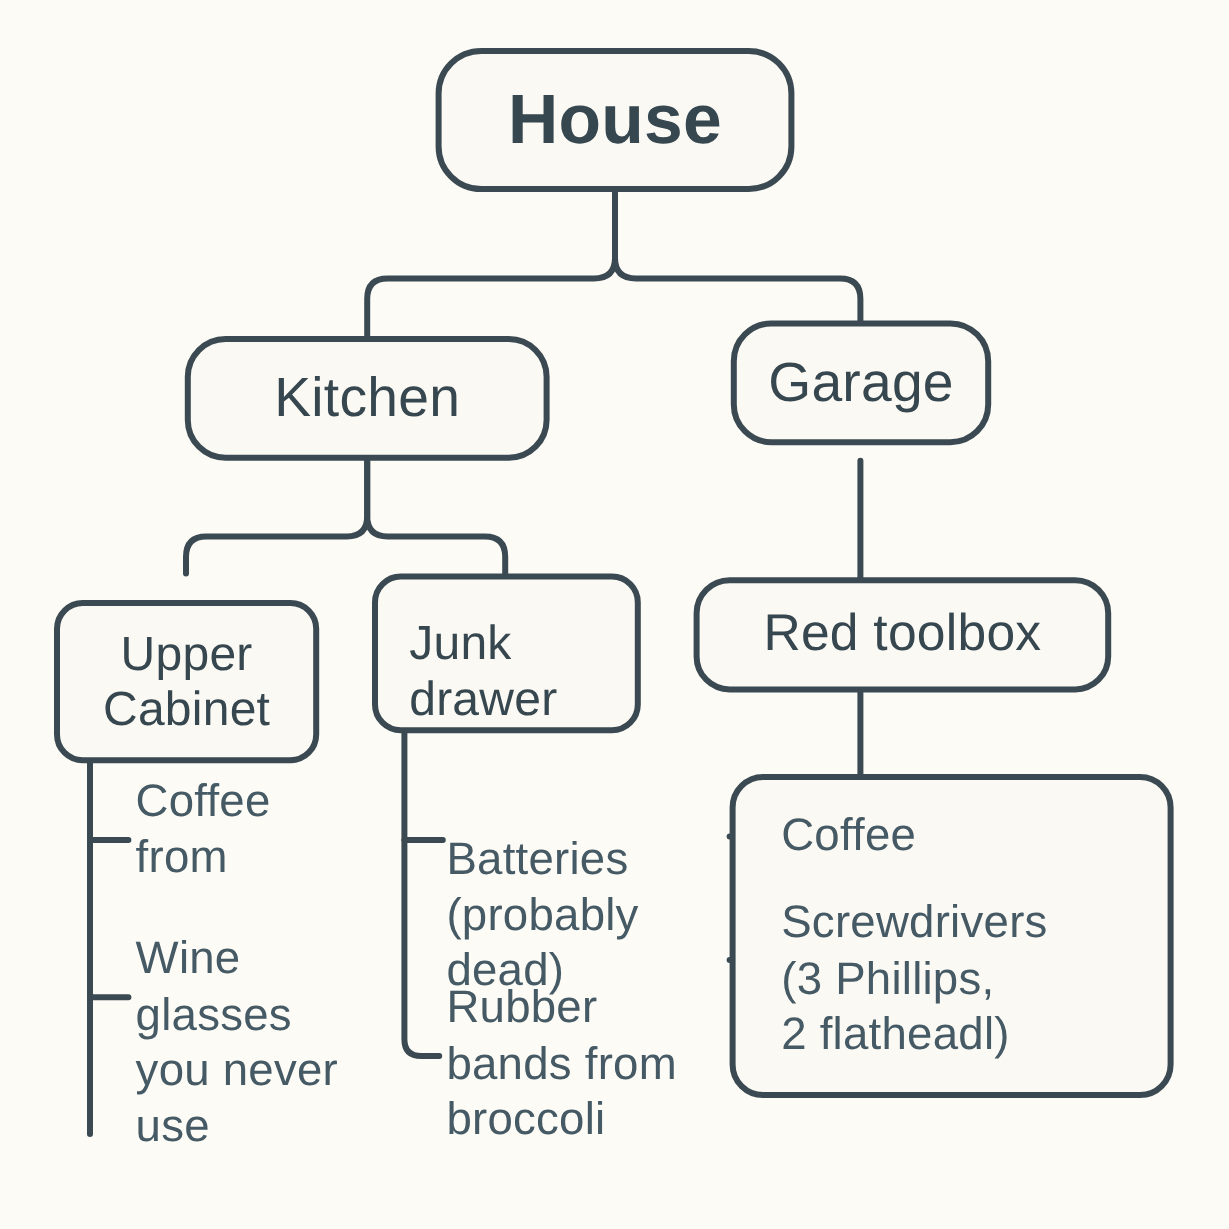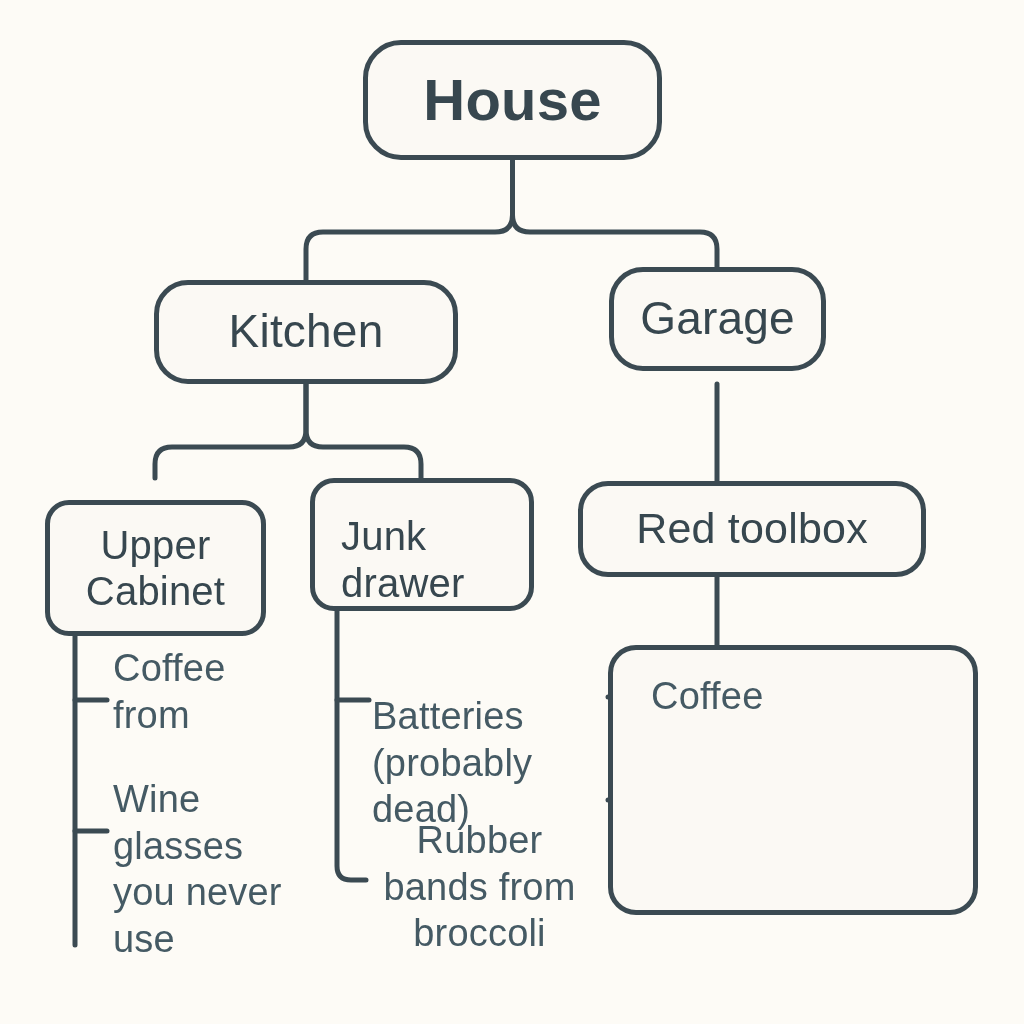--- a/index.html
+++ b/index.html
@@ -118,21 +118,21 @@
     color: #455a64;
     font-size: 38px;
     line-height: 1.23;
     letter-spacing: 0.2px;
     white-space: pre-line;
     text-align: left;
   }
   .leaf-uc-1 { left: 113px; top: 645px; width: 190px; }
   .leaf-uc-2 { left: 113px; top: 776px; width: 205px; }
   .leaf-jd-1 { left: 372px; top: 645px; width: 200px; margin-top: 48px; }
-  .leaf-jd-2 { left: 372px; top: 817px; width: 215px; text-align: center; }
+  .leaf-jd-2 { left: 372px; top: 817px; width: 215px; }
   .leaf-rt-1 { left: 651px; top: 673px; width: 300px; }
   .leaf-rt-2 { left: 651px; top: 746px; width: 300px; }
 </style>
 </head>
 <body>
 
 <div id="diagram-root">
 
   <svg id="edge-layer" viewBox="0 0 1024 1024" width="1024" height="1024" fill="none" stroke="#3b4a52" stroke-width="5" stroke-linecap="round" stroke-linejoin="round">
 
@@ -193,14 +193,17 @@
 use</div>
 
   <div class="leaf-text leaf-jd-1">Batteries
 (probably
 dead)</div>
   <div class="leaf-text leaf-jd-2">Rubber
 bands from
 broccoli</div>
 
   <div class="leaf-text leaf-rt-1">Coffee</div>
+  <div class="leaf-text leaf-rt-2">Screwdrivers
+(3 Phillips,
+2 flatheadl)</div>
 
 </div>
 
 </body></html>

